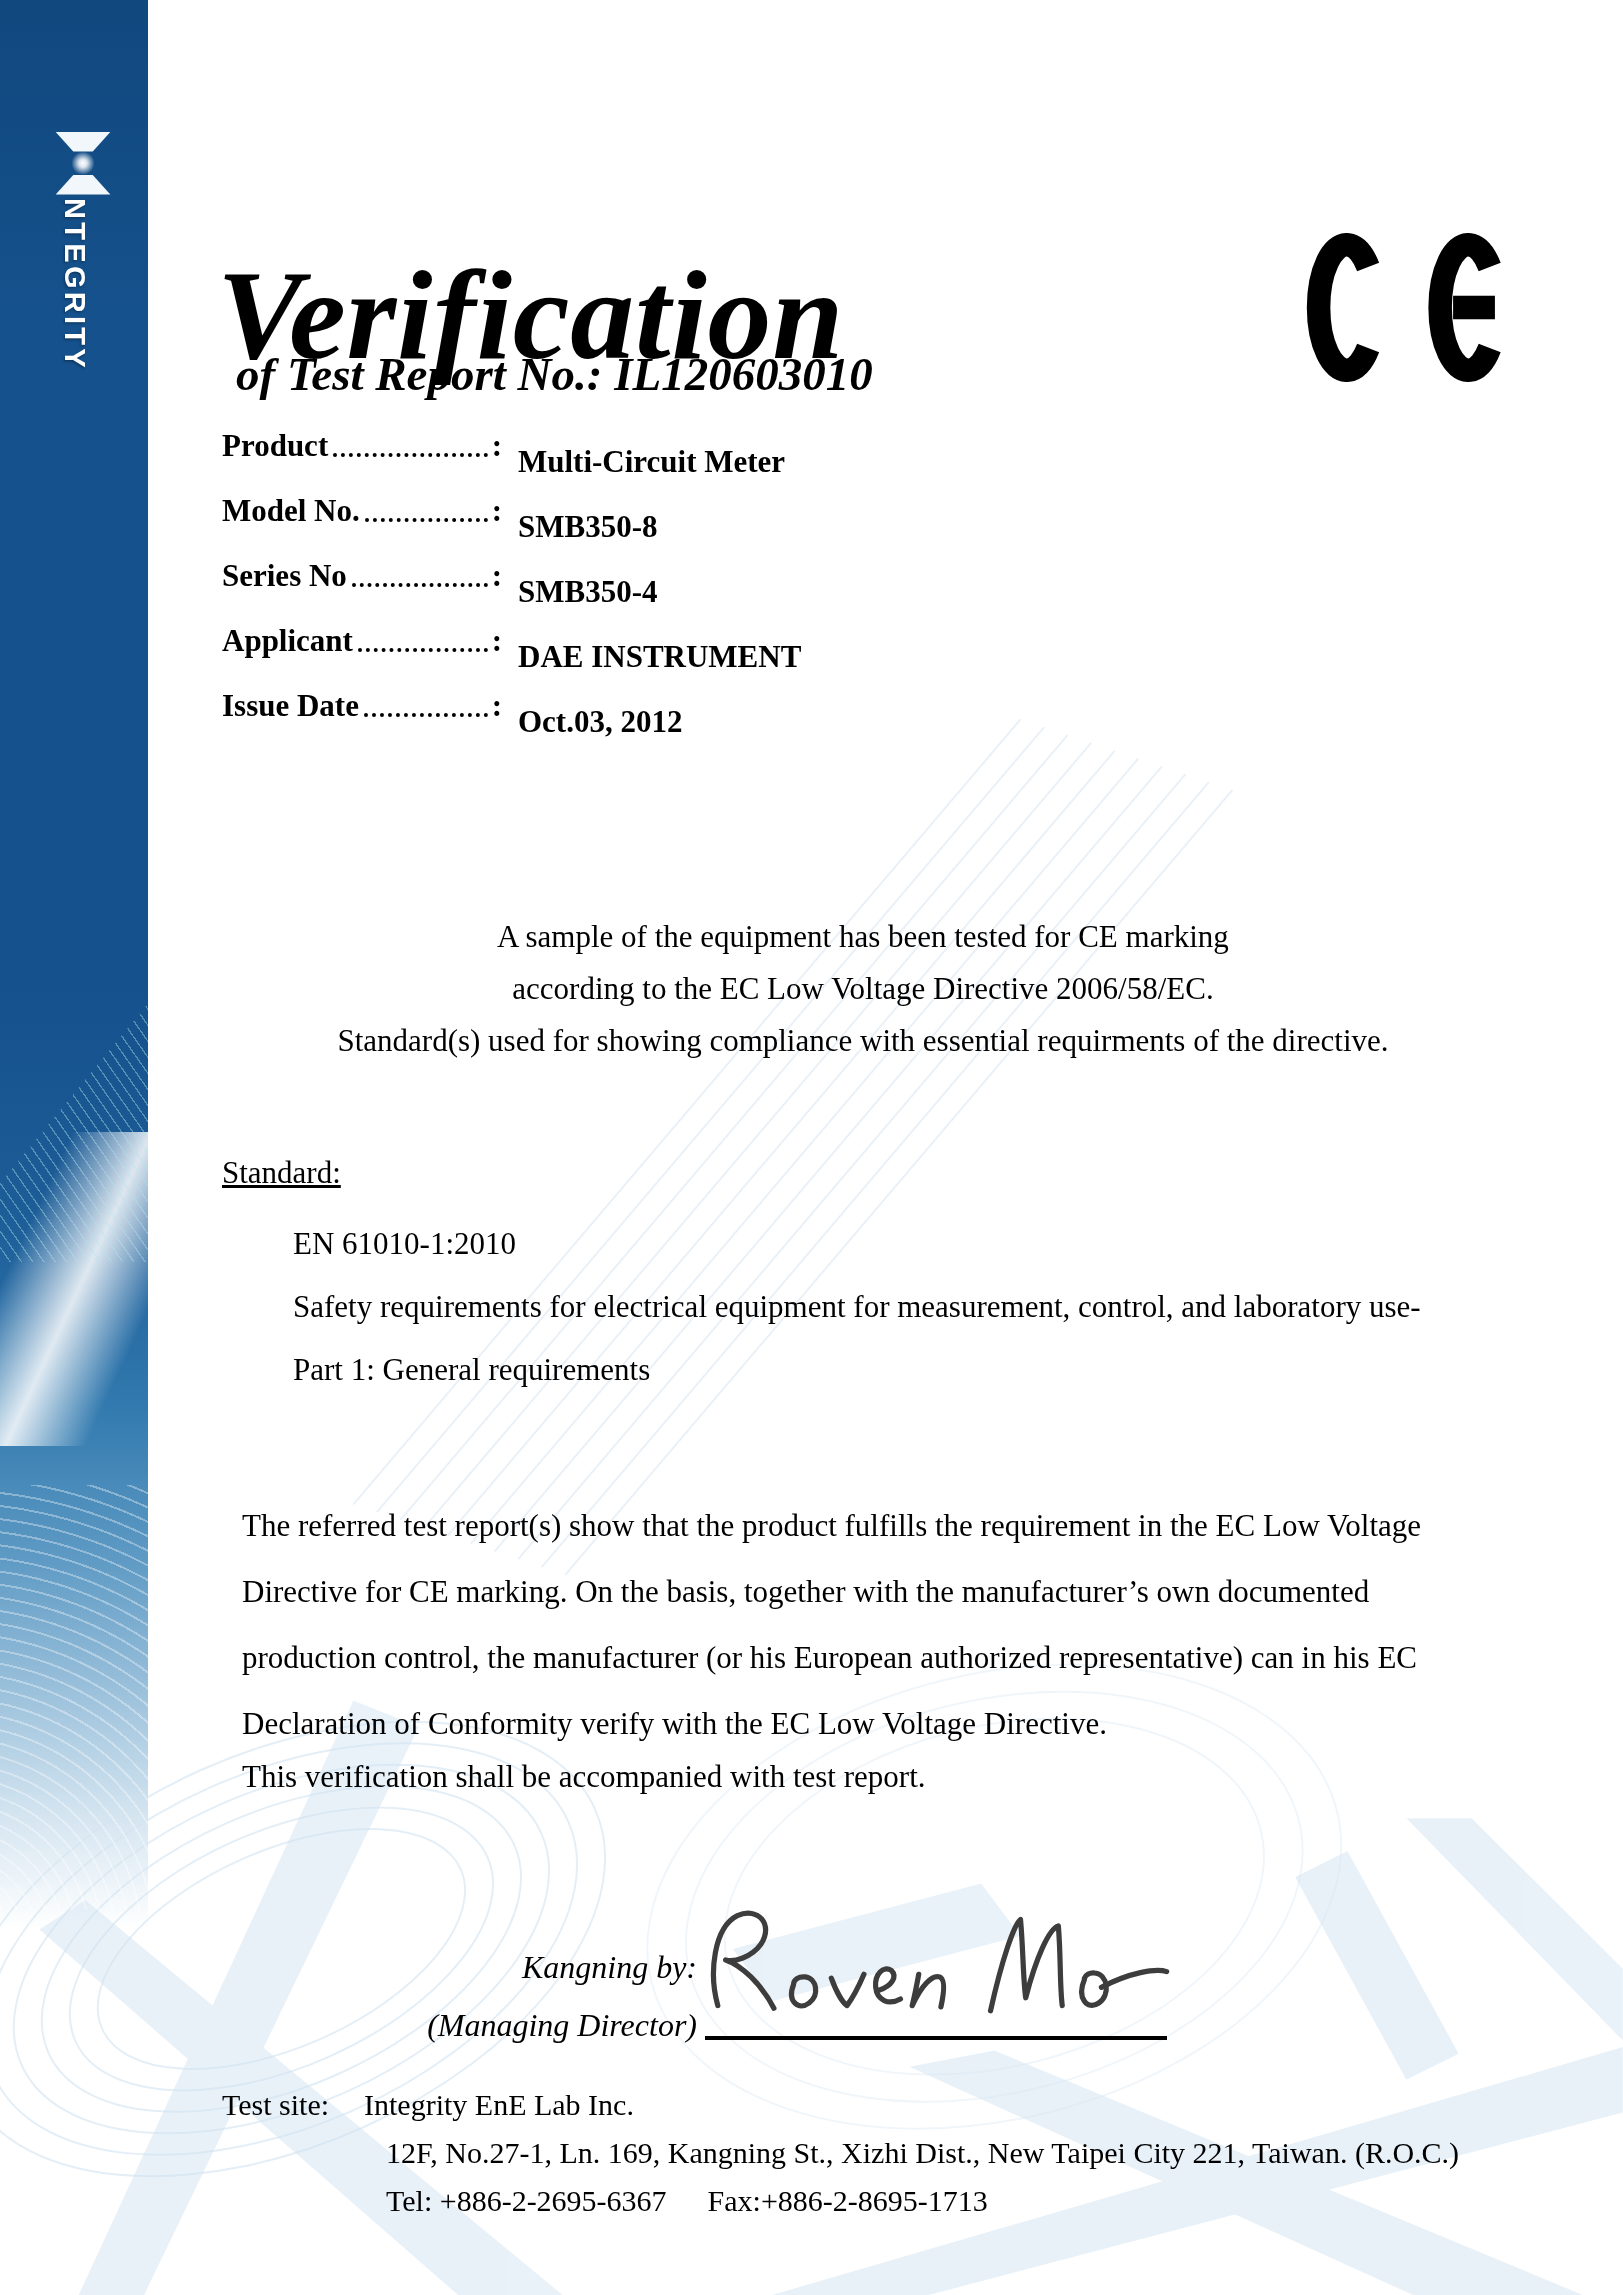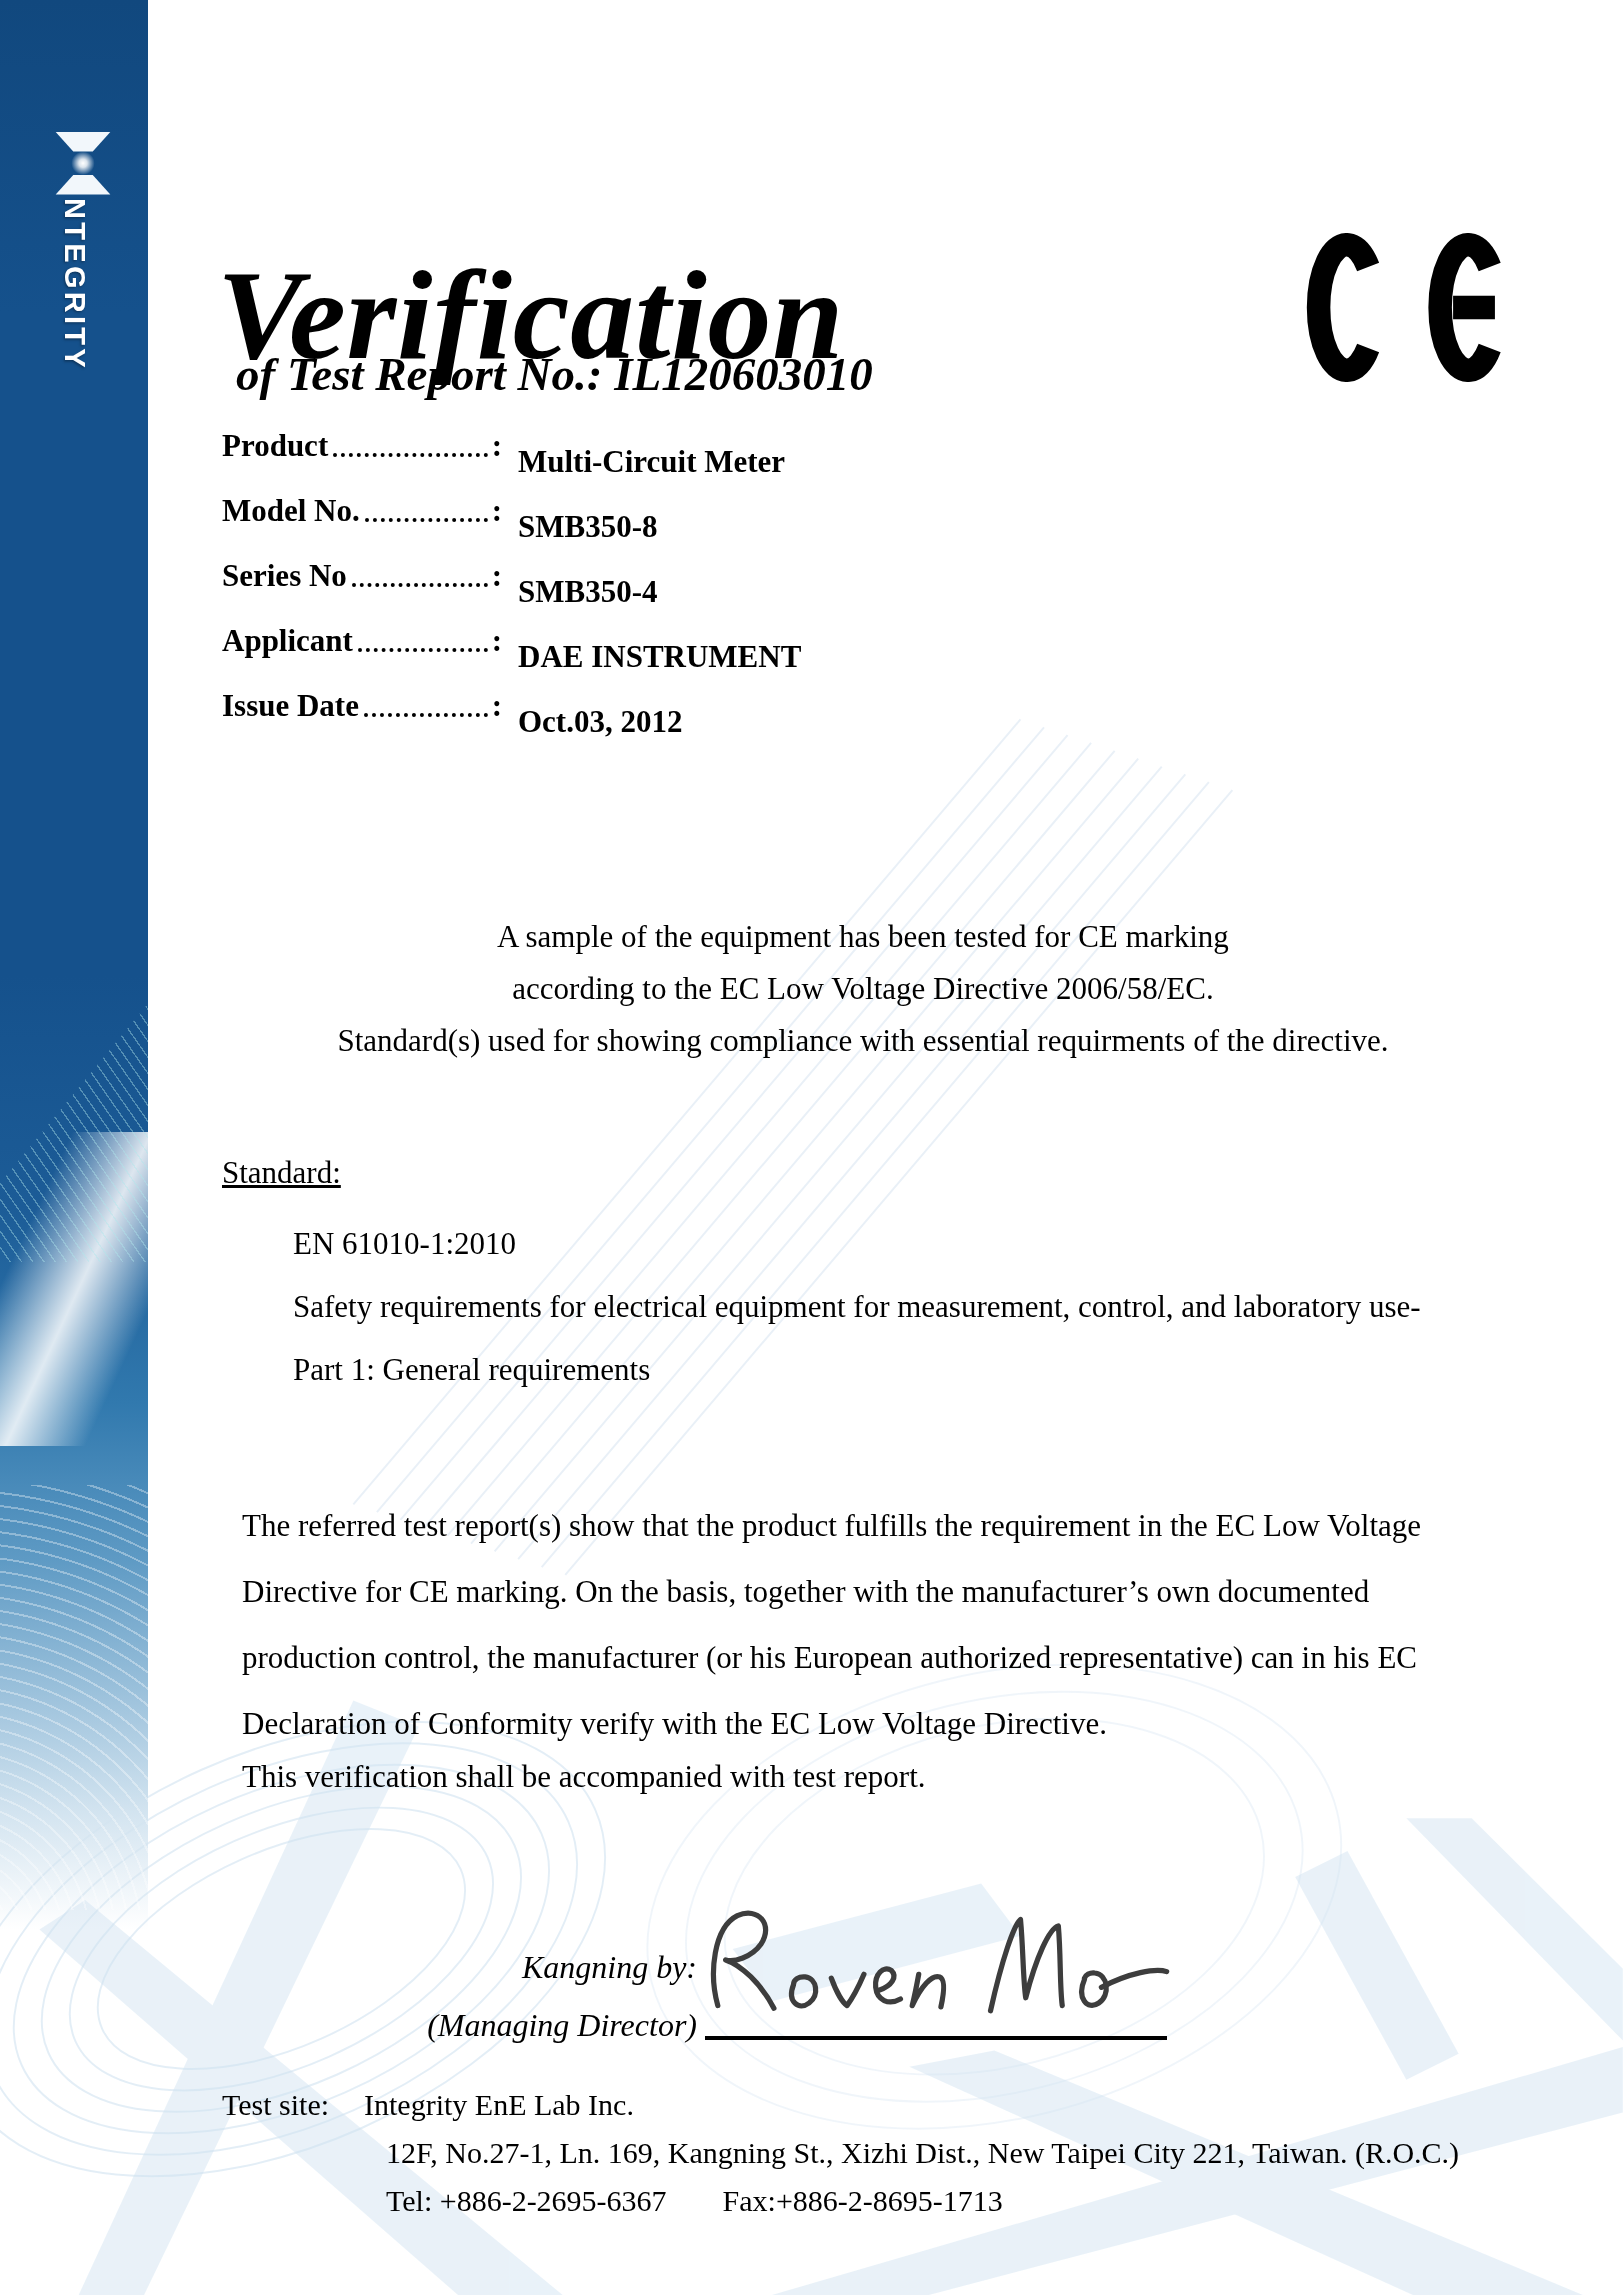--- a/index.html
+++ b/index.html
@@ -69,21 +69,21 @@
     font-size:32px; font-style:italic; white-space:nowrap;
   }
   .approved-by { top:1949px; }
   .managing { top:2007px; }
   .signature { position:absolute; left:695px; top:1896px; width:484px; height:137px; }
   .sig-line { position:absolute; left:705px; top:2036px; width:462px; border-top:4.6px solid #000; }
   .footer-label { position:absolute; left:222px; top:2088px; font-size:30px; }
   .footer-name { position:absolute; left:364px; top:2088px; font-size:30px; white-space:nowrap; }
   .footer-address { position:absolute; left:386px; top:2136px; font-size:30px; white-space:nowrap; }
   .footer-telfax { position:absolute; left:386px; top:2184px; font-size:30px; white-space:nowrap; }
-  .fax { margin-left:56px;text-align:center; }
+  .fax { margin-left:41px;text-align:center; }
 </style>
 </head>
 <body>
 
 <svg class="decor" viewBox="0 0 2481 3509" aria-hidden="true">
   <g stroke="#E3ECF5" stroke-width="3" fill="none" opacity="0.8">
     <path d="M540,2300 L1560,1100 M576,2312 L1596,1112 M612,2324 L1632,1124 M648,2336 L1668,1136
              M684,2348 L1704,1148 M720,2360 L1740,1160 M756,2372 L1776,1172 M792,2384 L1812,1184
              M828,2396 L1848,1196 M864,2408 L1884,1208"></path>
   </g>

